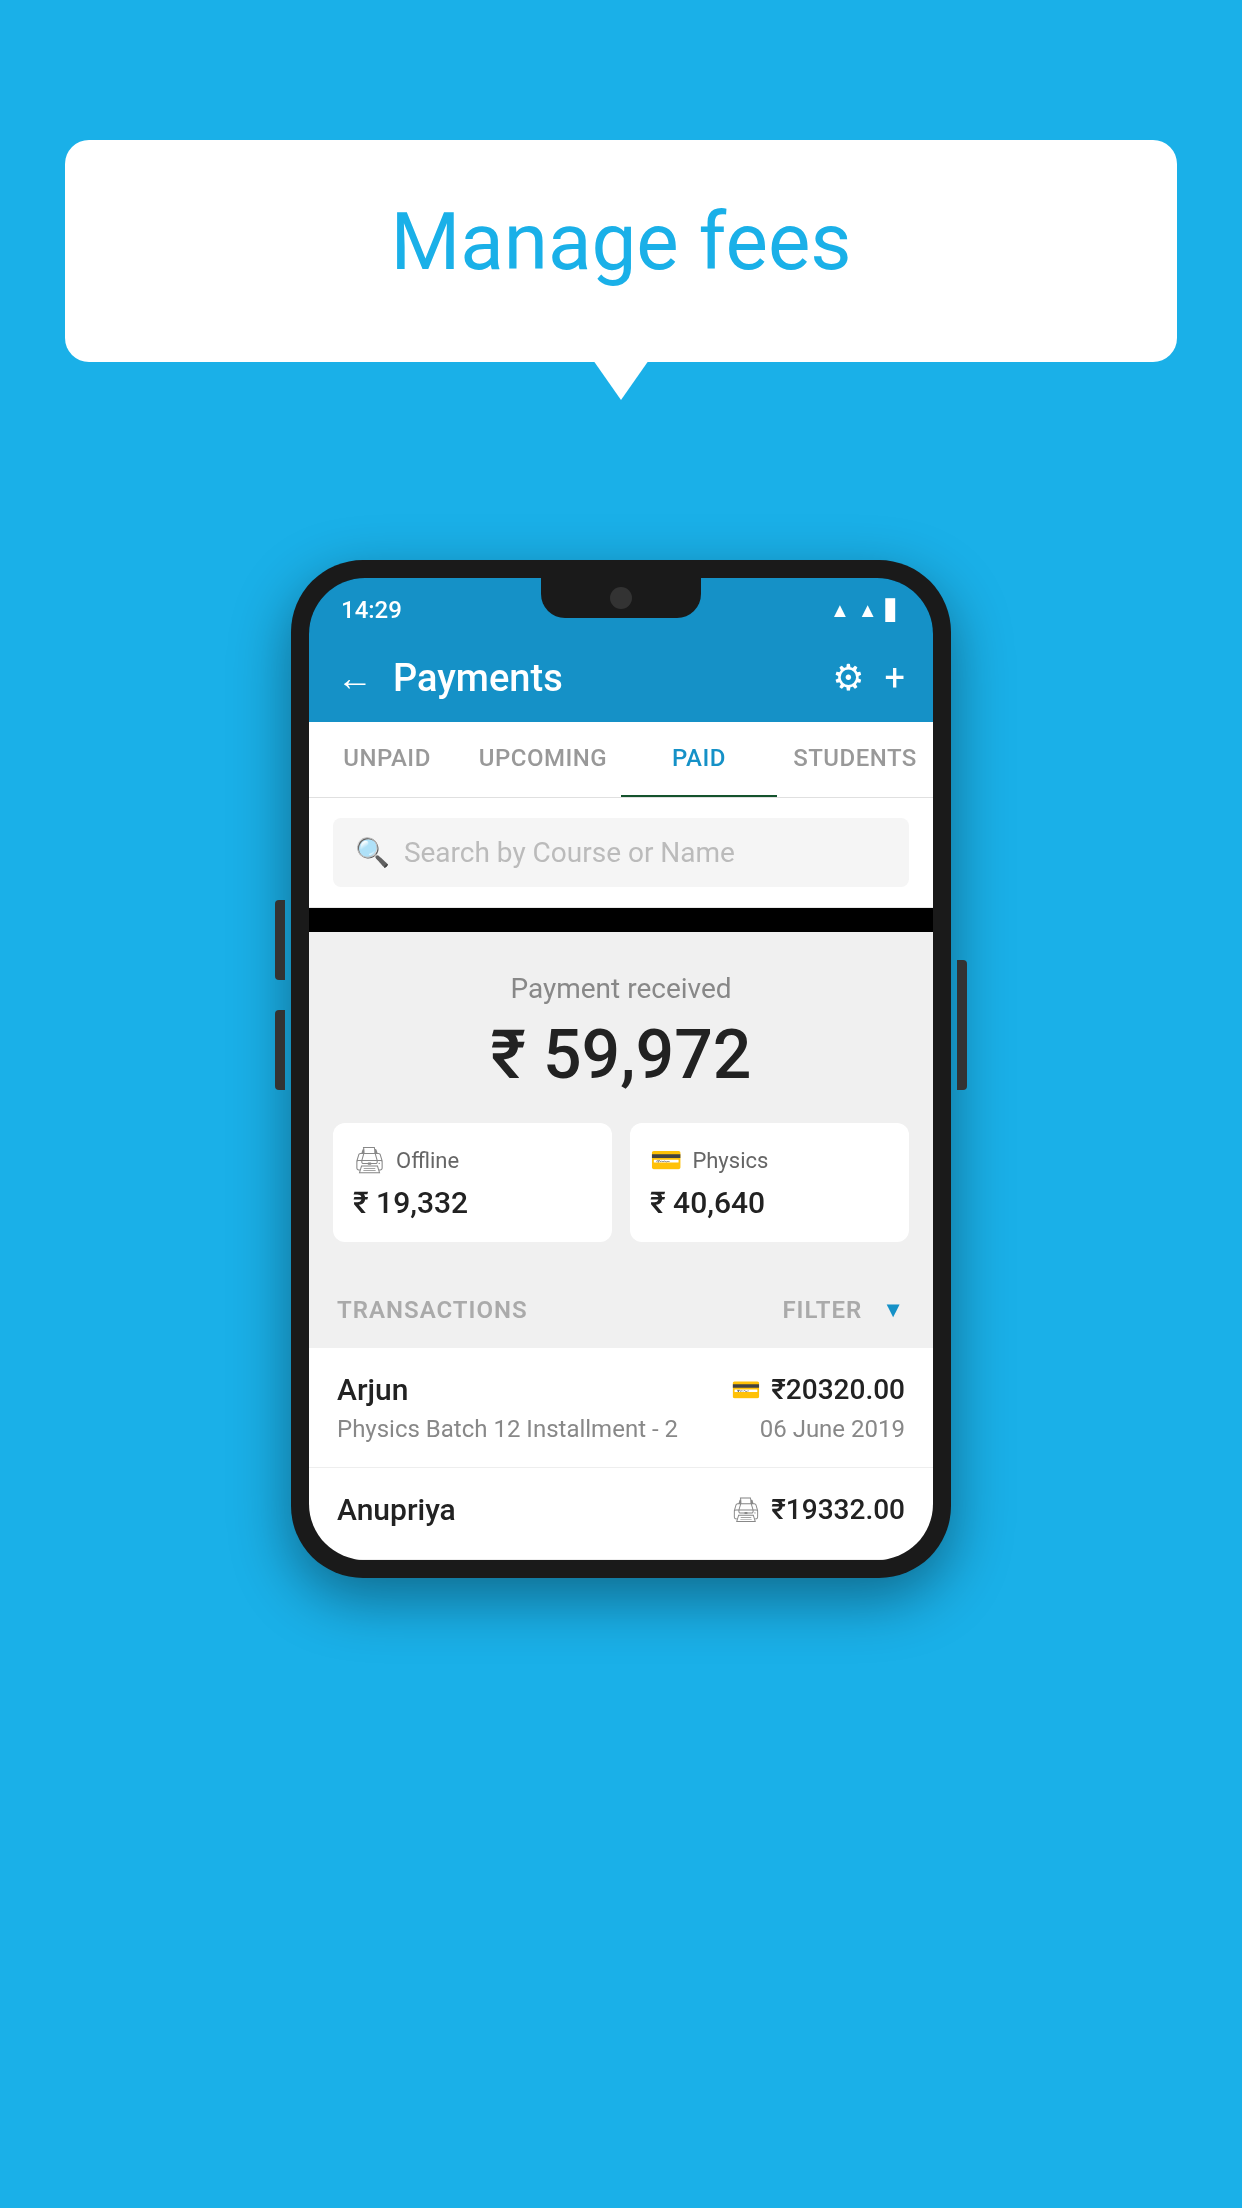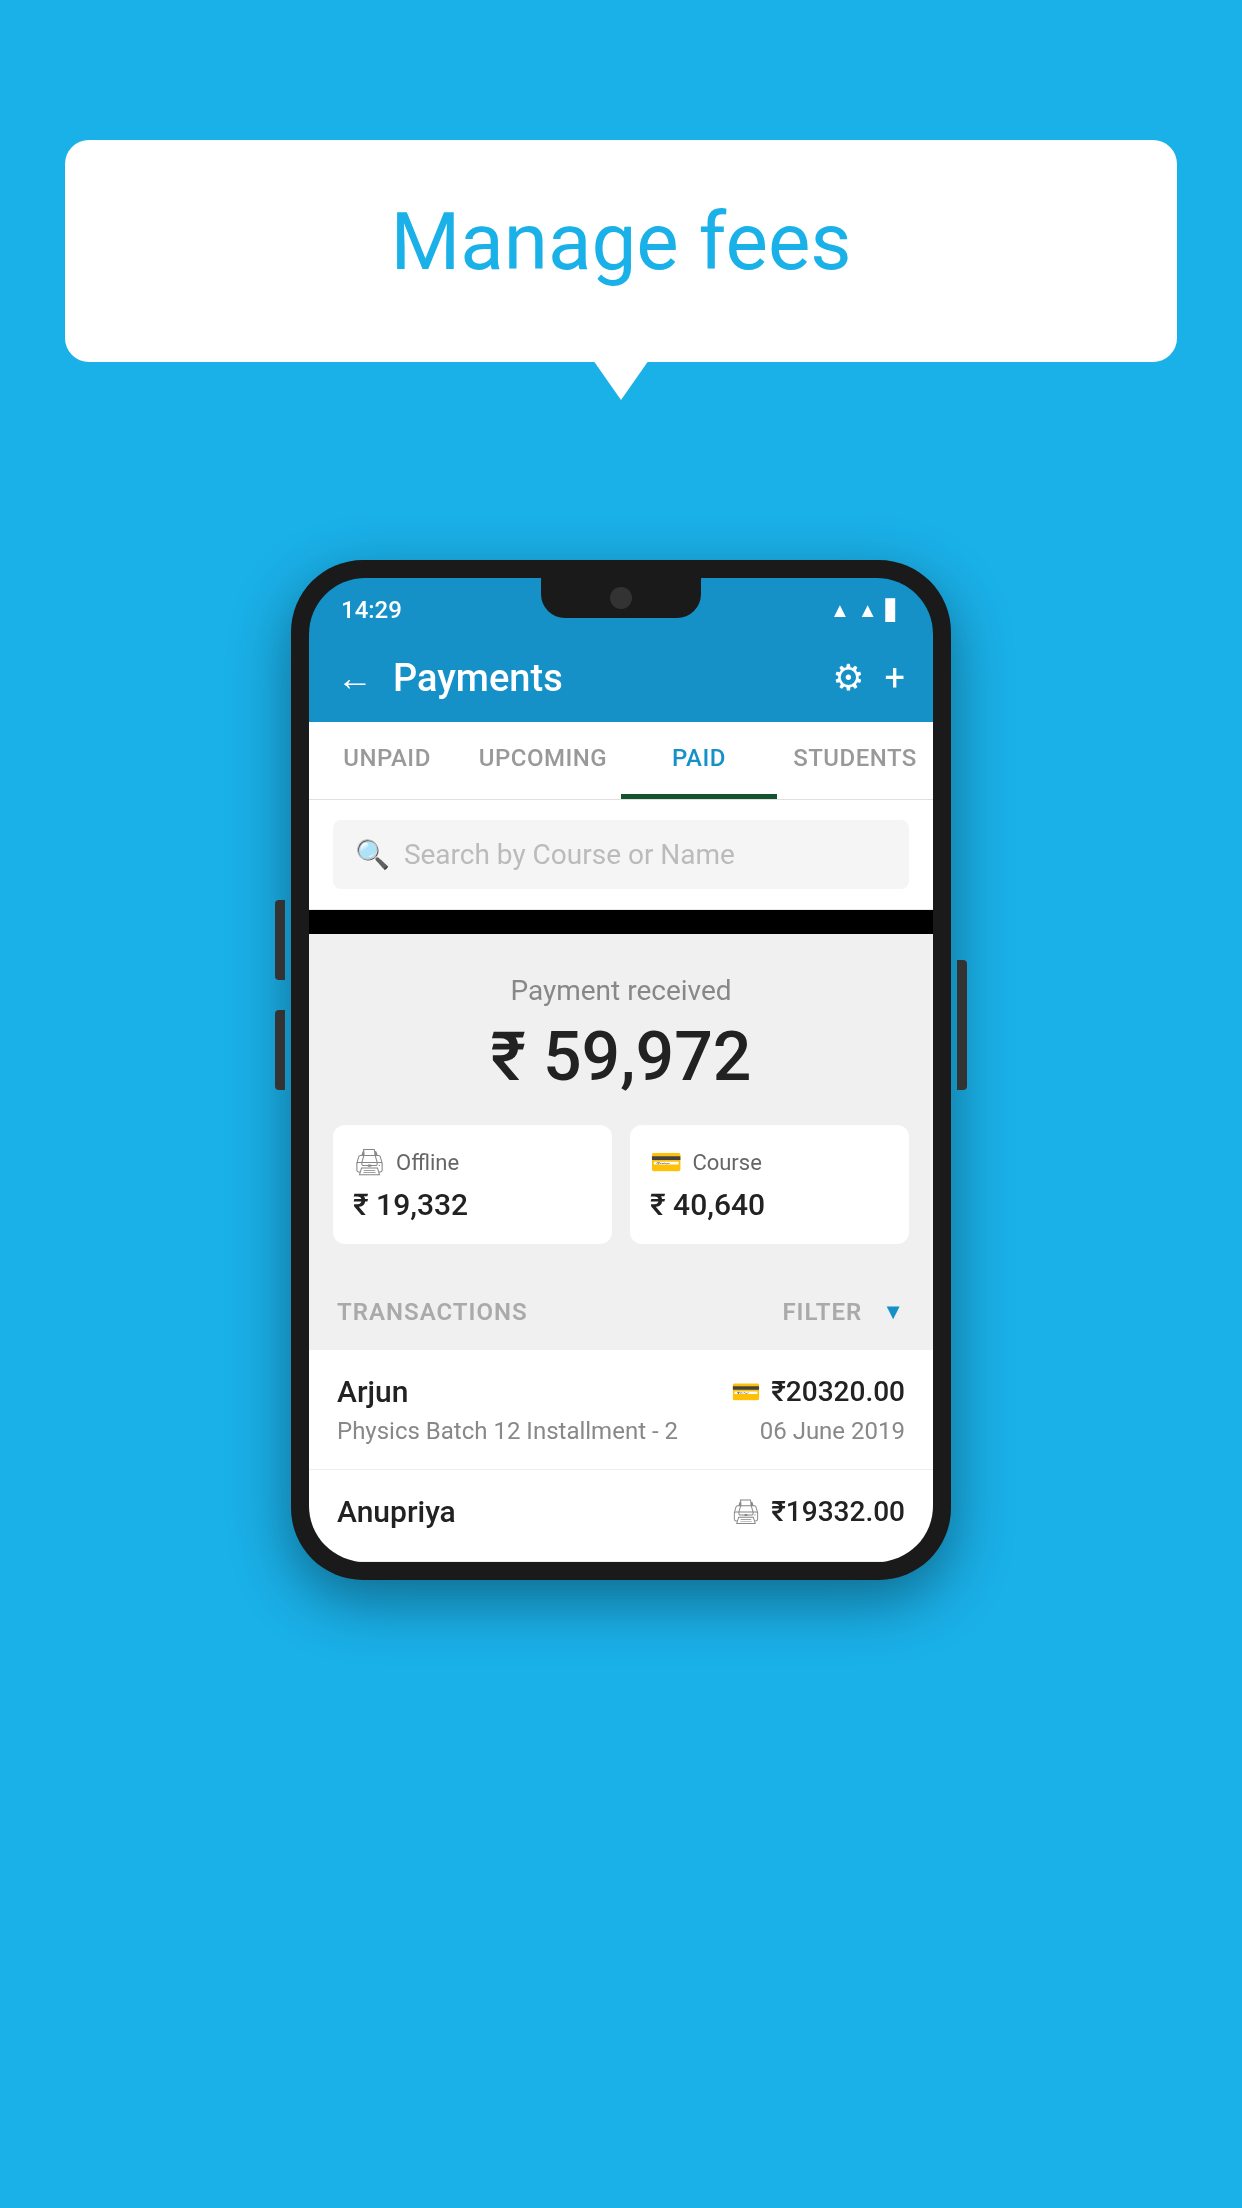--- a/index.html
+++ b/index.html
@@ -176,21 +176,21 @@
       font-size: 24px;
       font-weight: 500;
       color: #999;
       letter-spacing: 0.5px;
       cursor: pointer;
       border-bottom: 3px solid transparent;
     }
 
     .tab.active {
       color: #1591c7;
-      border-bottom: 5px solid #14532d;
+      border-bottom: 2px solid #14532d;
     }
 
     
     .search-container {
       background: white;
       padding: 20px 24px;
       border-bottom: 1px solid #e8e8e8;
     }
 
     .search-bar {
@@ -440,21 +440,21 @@
           <div class="payment-card">
             <div class="payment-card-header">
               <span class="payment-card-icon">🖨</span>
               <span>Offline</span>
             </div>
             <div class="payment-card-amount">₹ 19,332</div>
           </div>
           <div class="payment-card">
             <div class="payment-card-header">
               <span class="payment-card-icon">💳</span>
-              <span>Course</span>
+              <span>Physics</span>
             </div>
             <div class="payment-card-amount">₹ 40,640</div>
           </div>
         </div>
       </div>
 
       <div class="transactions-header">
         <span class="transactions-label">TRANSACTIONS</span>
         <div class="filter-btn">
           <span>FILTER</span>

